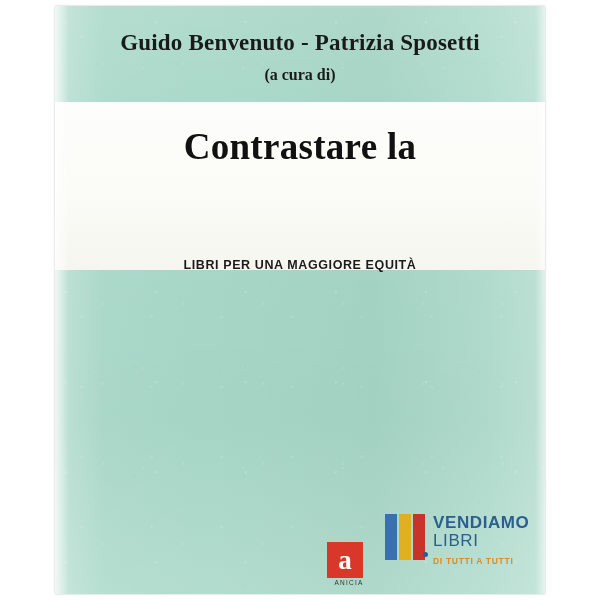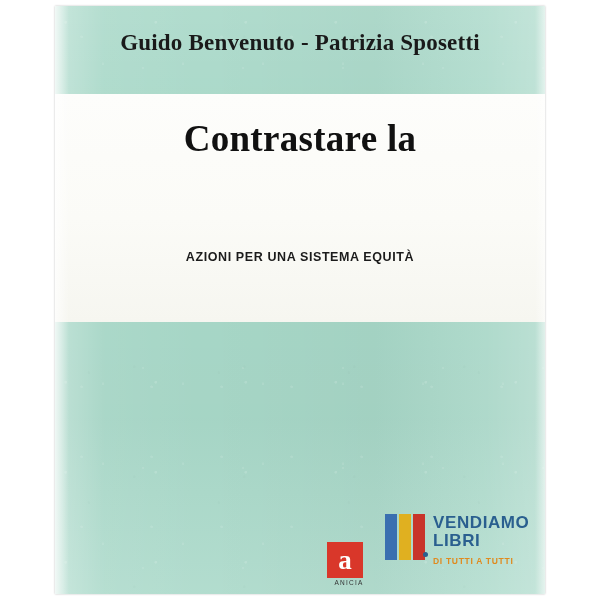--- a/index.html
+++ b/index.html
@@ -53,23 +53,23 @@
       radial-gradient(circle at 60% 72%, rgba(255,255,255,0.40) 0 1.0px, transparent 1.4px),
       radial-gradient(circle at 26% 82%, rgba(0,0,0,0.05) 0 1.1px, transparent 1.5px),
       radial-gradient(circle at 88% 62%, rgba(255,255,255,0.40) 0 1.1px, transparent 1.5px);
     background-size: 90px 90px, 70px 70px, 110px 110px, 80px 80px, 130px 130px, 100px 100px;
     pointer-events: none;
   }
   
   #title-band {
     position: absolute;
     left: 0;
-    top: 88px;
-    width: 100%;
-    height: 228px;
+    top: 96px;
+    width: 100%;
+    height: 168px;
     background: linear-gradient(180deg,#fdfdfb 0%, #fbfbf7 55%, #f6f6f0 100%);
   }
   #authors-block {
     position: absolute;
     left: 0;
     top: 24px;
     width: 100%;
     text-align: center;
     color: #1a1a1a;
   }
@@ -174,21 +174,21 @@
     color: #2a5f8f;
   }
   #vendiamo-line1 {
     font-size: 17px;
     font-weight: bold;
     letter-spacing: 0.6px;
     line-height: 1.05;
   }
   #vendiamo-line2 {
     font-size: 17px;
-    font-weight: bold;
+    font-weight: normal;
     letter-spacing: 0.6px;
     line-height: 1.1;
   }
   #vendiamo-tagline {
     margin-top: 5px;
     font-size: 8.5px;
     font-weight: bold;
     letter-spacing: 0.7px;
     color: #e08a1e;
   }
@@ -224,28 +224,29 @@
 </head>
 <body>
 
 <div id="book-cover">
 
   <div id="cover-texture"></div>
   <div id="cover-speckle"></div>
 
   <div id="authors-block">
     <div id="authors-line">Guido Benvenuto - Patrizia Sposetti</div>
+    <div id="editors-line">(a cura di)</div>
   </div>
 
   <div id="title-band">
     <div id="title-wrap">
       <div class="title-line">Contrastare la</div>
     </div>
     <div id="subtitle-block">
-      <div class="subtitle-line">AZIONI PER UNA SISTEMA EQUITÀ</div>
+      <div class="subtitle-line">LIBRI PER UNA MAGGIORE EQUITÀ</div>
     </div>
   </div>
 
   <div id="publisher-block">
 
     <div id="anicia-mark">
       <div id="anicia-a">a</div>
       <div id="anicia-word">ANICIA</div>
     </div>
 

